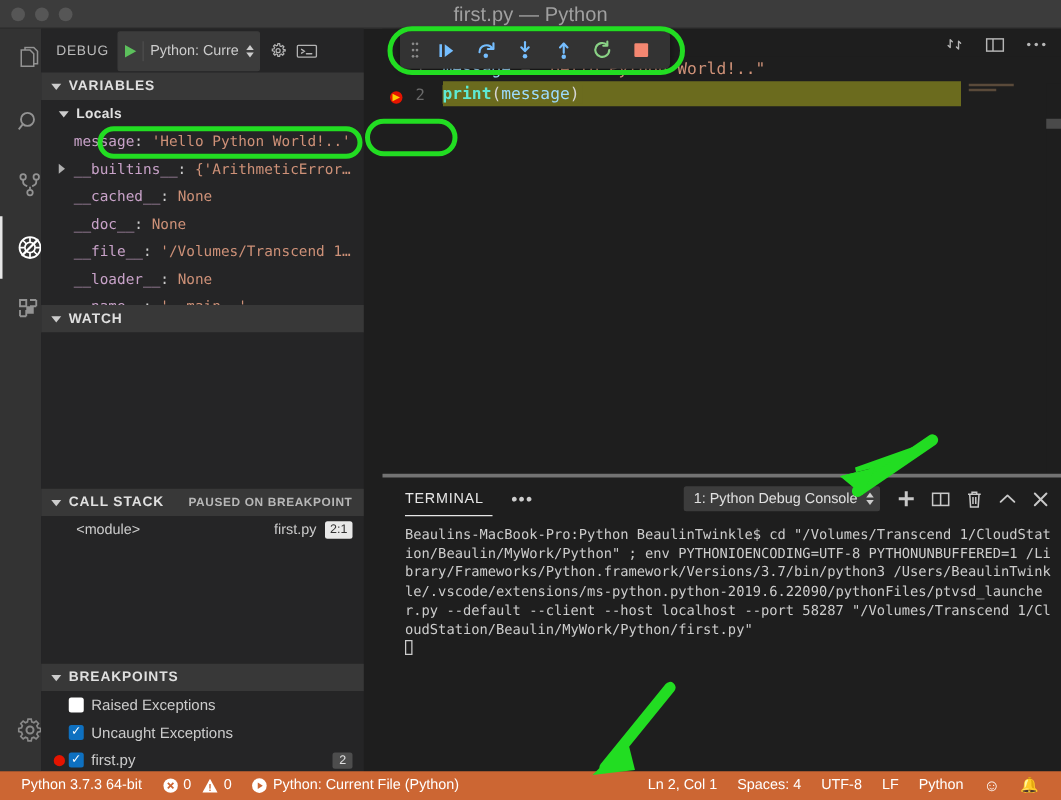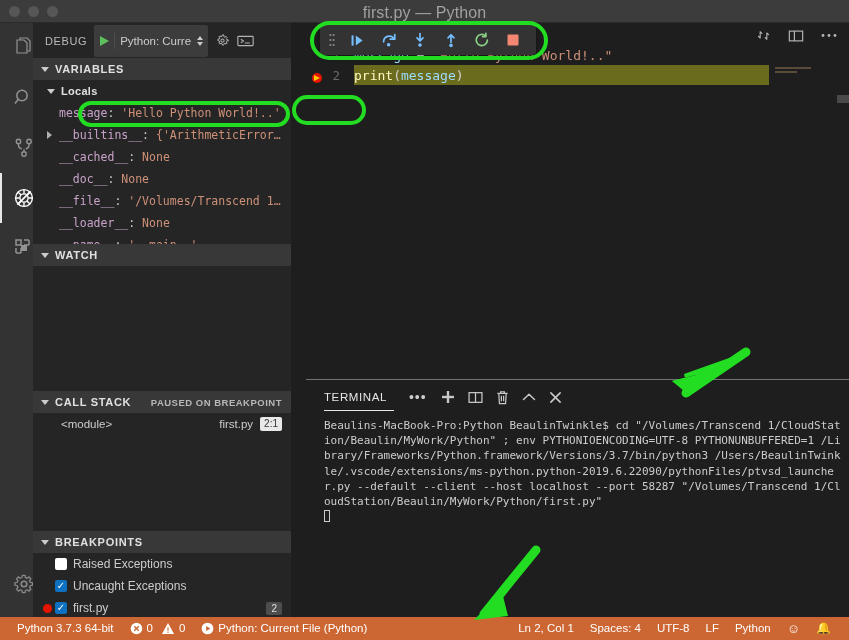--- a/index.html
+++ b/index.html
@@ -173,37 +173,37 @@
   }
   .bp-marker:after {
     content: ""; position: absolute; left: 2px; top: 2px;
     width: 0; height: 0;
     border-left: 6px solid #ffcc00;
     border-top: 3px solid transparent; border-bottom: 3px solid transparent;
   }
   .tok-var { color: #9cdcfe; }
   .tok-op  { color: #d4d4d4; }
   .tok-str { color: #ce9178; }
-  .tok-fn  { color: #fef9c3; }
+  .tok-fn  { color: #5eead4; font-weight: bold; }
   .tok-punc{ color: #d4d4d4; }
 
   .minimap {
     position: absolute; top: 22px; right: 12px; width: 62px; height: 334px;
   }
   .mm-line { height: 2px; background: #5a4a3a; margin-bottom: 2px; }
   .mm-scroll {
     position: absolute; top: 22px; right: 0; width: 12px; height: 334px;
     background: #1e1e1e;
   }
   .mm-thumb { position: absolute; top: 28px; left: 0; width: 12px; height: 8px; background: #4a4a4a; }
 
   
   .panel {
     position: absolute; top: 379px; left: 306px; width: 543px; height: 238px;
-    background: #1e1e1e; border-top: 1px solid #737373;
+    background: #1e1e1e; border-top: 3px solid #737373;
   }
   .panel-head { height: 34px; display: flex; align-items: center; padding: 0 10px 0 18px; }
   .panel-tab { font-size: 11.5px; color: #e7e7e7; letter-spacing: .6px; }
   .panel-tab-underline {
     position: absolute; top: 30px; left: 18px; width: 70px; height: 1px; background: #e7e7e7;
   }
   .panel-dots { margin-left: 22px; color: #cccccc; font-size: 14px; letter-spacing: 1px; line-height: .6; }
   .term-select {
     margin-left: auto; display: flex; align-items: center; gap: 6px;
     background: #3c3c3c; border-radius: 2px; height: 20px; padding: 0 5px 0 8px;
@@ -532,20 +532,27 @@
       <svg width="16" height="16" viewBox="0 0 16 16">
           <rect x="2.5" y="2.5" width="11" height="11" rx="1" fill="#f48771"></rect>
         </svg>
     </span>
   </div>
 
   <div class="panel">
     <div class="panel-head">
       <span class="panel-tab">TERMINAL</span>
       <span class="panel-dots">•••</span>
+      <div class="term-select">
+        <span>1: Python Debug Console</span>
+        <span class="updown">
+            <i class="u"></i>
+            <i class="d"></i>
+          </span>
+      </div>
       <div class="panel-actions">
         <span class="pa">
           <svg width="14" height="14" viewBox="0 0 14 14" fill="#e0e0e0">
             <rect x="5.8" y="1" width="2.4" height="12"></rect>
               <rect x="1" y="5.8" width="12" height="2.4"></rect>
           </svg>
         </span>
         <span class="pa">
           <svg width="15" height="13" viewBox="0 0 17 14" fill="none" stroke="#e0e0e0" stroke-width="1.4">
             <rect x="1.2" y="1.5" width="14.6" height="11"></rect>

